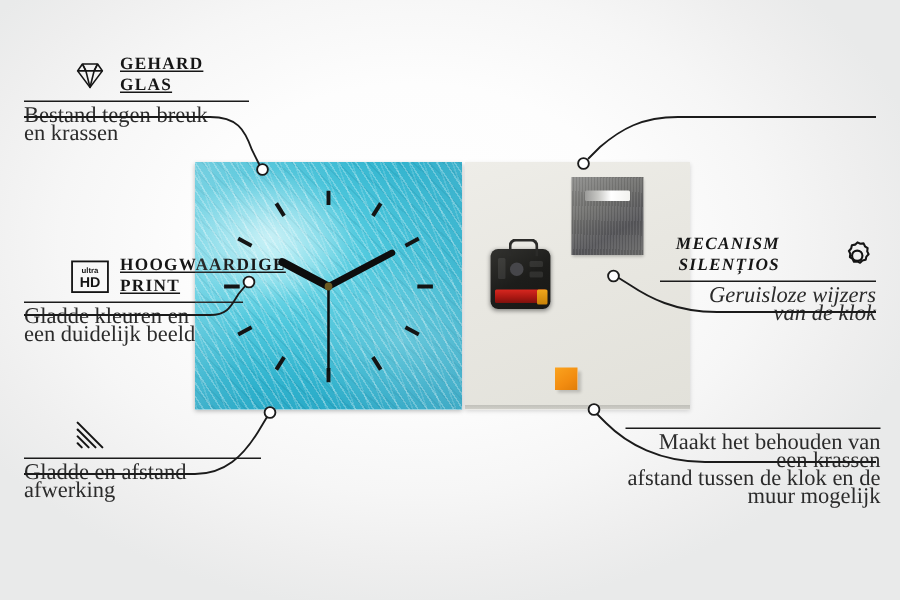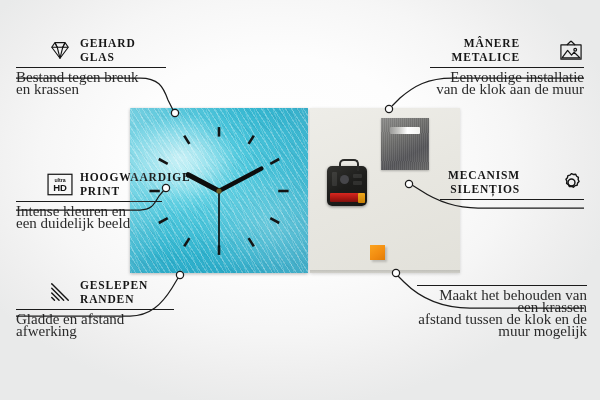--- a/index.html
+++ b/index.html
@@ -211,21 +211,21 @@
     margin: 3px 0 3px 0;
   }
   .callout-desc {
     font-family: "Liberation Serif", serif;
     font-size: 15px;
     color: #2b2b2b;
     line-height: 12px;
     white-space: pre-line;
   }
   .align-left .callout-head { justify-content: flex-start; }
-  .align-left .callout-title { text-align: left; }
+  .align-left .callout-title { text-align: left; text-decoration: underline; }
   .align-left .callout-desc { text-align: left; }
   .align-right .callout-head { justify-content: flex-end; }
   .align-right .callout-title { text-align: right; }
   .align-right .callout-desc { text-align: right; }
 
   .icon-box {
     width: 26px;
     height: 24px;
     flex: 0 0 auto;
     display: flex;
@@ -324,77 +324,58 @@
         <svg viewBox="0 0 30 26" width="26" height="23">
           <rect x="1.2" y="1.2" width="27.6" height="23.6" fill="none" stroke="#141414" stroke-width="1.4"></rect>
           <text id="hd-small" x="15" y="10.5" font-family="Liberation Sans, sans-serif" font-size="6" font-weight="bold" fill="#141414" text-anchor="middle">ultra</text>
           <text id="hd-large" x="15" y="21" font-family="Liberation Sans, sans-serif" font-size="11" font-weight="bold" fill="#141414" text-anchor="middle">HD</text>
         </svg>
       </span>
       <span class="callout-title">HOOGWAARDIGE
 PRINT</span>
     </div>
     <div class="callout-rule" style="width:146px;"></div>
-    <div class="callout-desc">Intense kleuren en
+    <div class="callout-desc">Gladde kleuren en
 een duidelijk beeld</div>
   </div>
 
   <div class="callout align-left" style="left:16px; top:278px; width:158px;">
     <div class="callout-head">
       <span class="icon-box">
         <svg viewBox="0 0 24 24" width="24" height="22">
           <g stroke="#141414" stroke-width="1.5" stroke-linecap="round">
             <line x1="3" y1="3" x2="21" y2="21"></line>
             <line x1="3" y1="8" x2="16" y2="21"></line>
             <line x1="3" y1="13" x2="11" y2="21"></line>
             <line x1="3" y1="18" x2="6" y2="21"></line>
           </g>
         </svg>
       </span>
-      <span class="callout-title">GESLEPEN
-RANDEN</span>
     </div>
     <div class="callout-rule" style="width:158px;"></div>
     <div class="callout-desc">Gladde en afstand afwerking</div>
   </div>
 
-  <div class="callout align-right" style="left:430px; top:36px; width:154px;">
-    <div class="callout-head">
-      <span class="callout-title">MÂNERE
-METALICE</span>
-      <span class="icon-box">
-        <svg viewBox="0 0 26 24" width="26" height="22">
-          <g fill="none" stroke="#141414" stroke-width="1.3" stroke-linejoin="round">
-            <rect x="2" y="6.5" width="22" height="15.5"></rect>
-            <path d="M13 2.2 L8.5 6.5 M13 2.2 L17.5 6.5"></path>
-            <circle cx="17.6" cy="11.8" r="1.5"></circle>
-            <path d="M3.2 20.6 L9.3 12.4 L13.6 17.6 L16.4 14.4 L22.8 20.6 Z" fill="none"></path>
-          </g>
-        </svg>
-      </span>
-    </div>
-    <div class="callout-rule" style="width:154px;"></div>
-    <div class="callout-desc">Eenvoudige installatie
-van de klok aan de muur</div>
-  </div>
-
-  <div class="callout align-right" style="left:440px; top:168px; width:144px;">
+
+  <div class="callout align-right" style="left:440px; top:156px; width:144px;font-style:italic;">
     <div class="callout-head">
       <span class="callout-title">MECANISM
 SILENȚIOS</span>
       <span class="icon-box">
         <svg viewBox="0 0 24 24" width="25" height="23">
           <g fill="none" stroke="#141414" stroke-width="1.5" stroke-linejoin="round">
             <path d="M12 2.4 l2.1 1.0 2.3 -0.3 1.0 2.1 1.9 1.3 -0.3 2.3 1.0 2.1 -1.6 1.7 -0.5 2.3 -2.3 0.5 -1.7 1.6 -2.1 -1.0 -2.3 0.3 -1.0 -2.1 -1.9 -1.3 0.3 -2.3 -1.0 -2.1 1.6 -1.7 0.5 -2.3 2.3 -0.5 z" transform="translate(0.2,0.2) scale(0.97) translate(0.3,0.2)"></path>
             <circle cx="12" cy="12" r="3.6"></circle>
           </g>
         </svg>
       </span>
     </div>
     <div class="callout-rule" style="width:144px;"></div>
+    <div class="callout-desc">Geruisloze wijzers
+van de klok</div>
   </div>
 
   <div class="callout align-right" style="left:417px; top:282px; width:170px;">
     <div class="callout-rule" style="width:170px;"></div>
     <div class="callout-desc">Maakt het behouden van een krassen
 afstand tussen de klok en de muur mogelijk</div>
   </div>
 
   <svg id="connectors" viewBox="0 0 600 400">
     <g fill="none" stroke="#1b1b1b" stroke-width="1.25">

